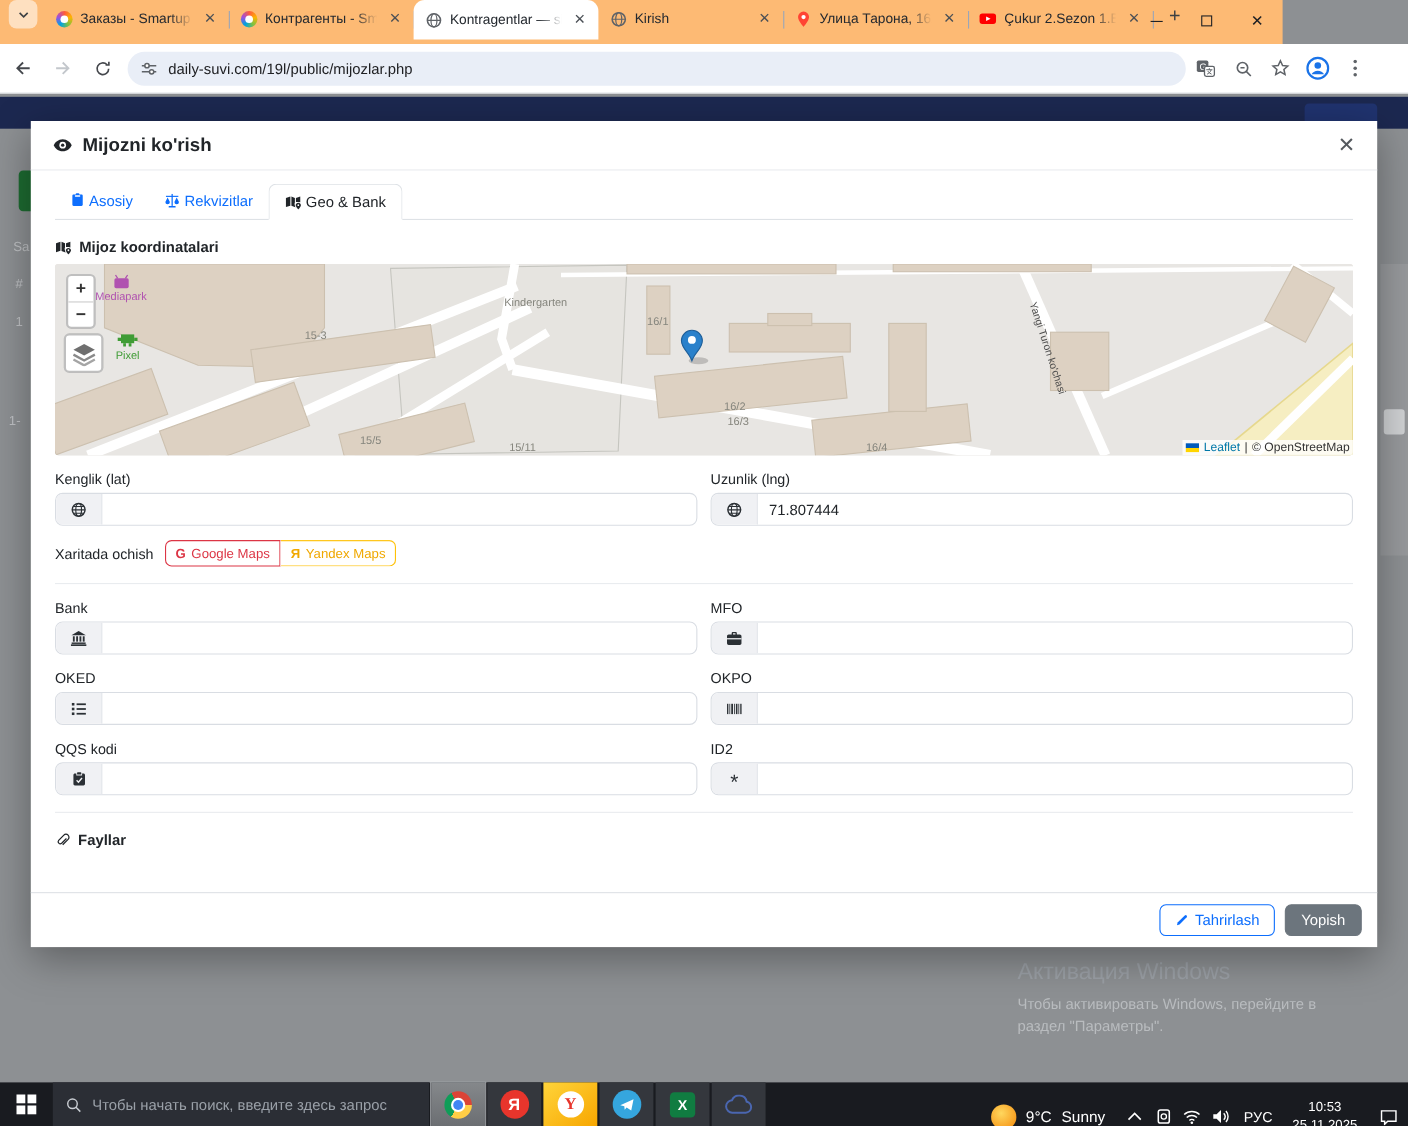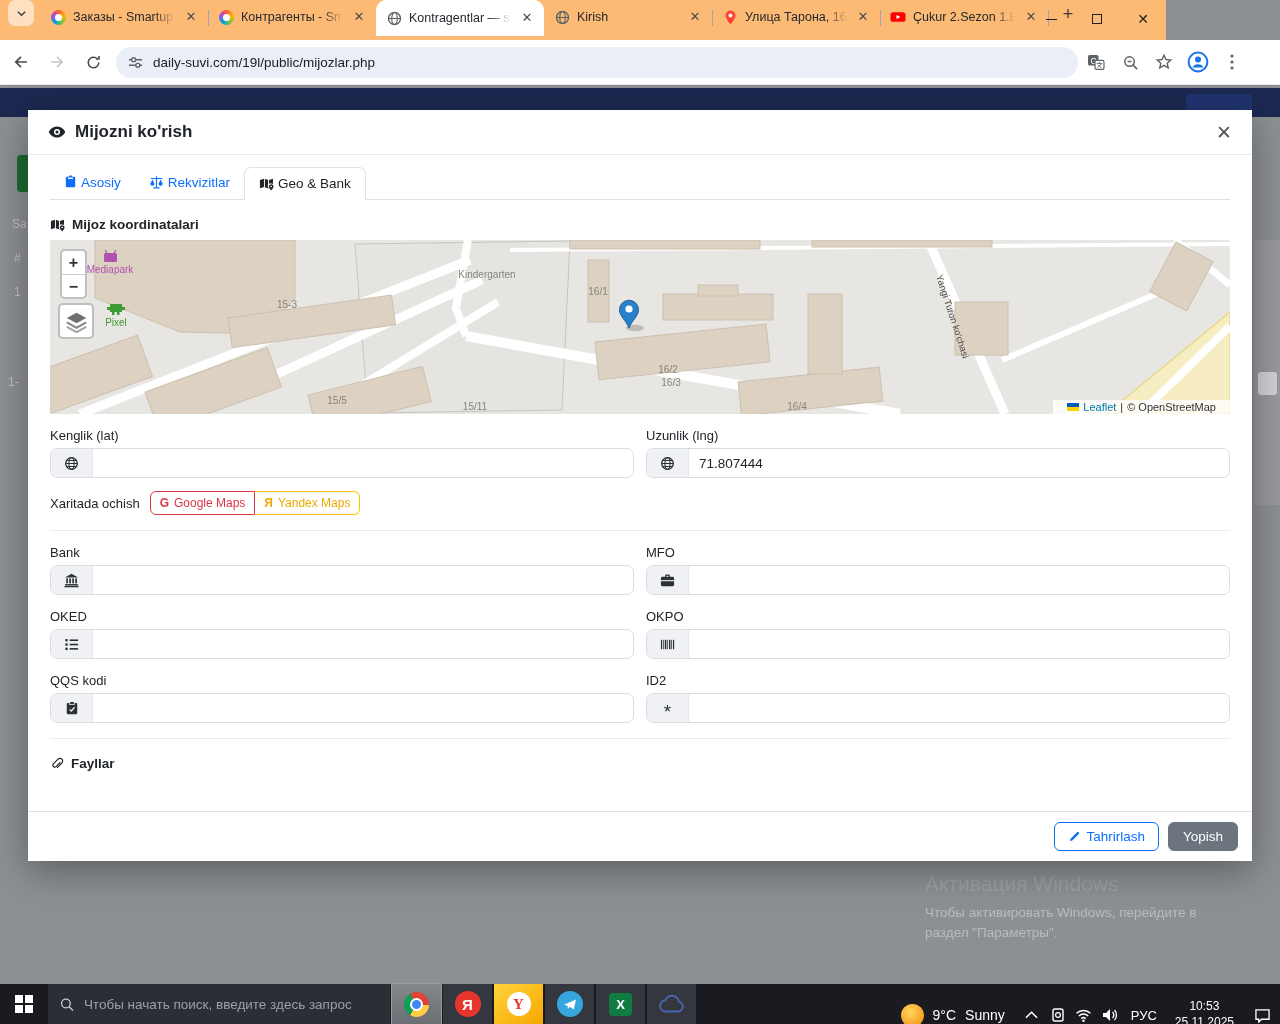--- a/index.html
+++ b/index.html
@@ -52,21 +52,21 @@
   .nav .ntab { display:flex; align-items:flex-start; gap:4px; padding:8px 14px; font-size:13.5px; color:#0d6efd; margin-bottom:-1px; }
   .nav .ntab.active { color:#212529; font-weight:500; background:#fff; border:1px solid #dee2e6; border-bottom-color:#fff; border-radius:7px 7px 0 0; }
 
   .sect-title { display:flex; align-items:center; gap:7px; font-size:13.5px; font-weight:700; color:#212529; margin:17px 0 8px 0; }
 
   .map { position:relative; width:1180px; height:174px; background:#e8e6e3; overflow:hidden; border-radius:3px; }
   .mapzoom { position:absolute; left:10px; top:9px; width:27px; background:#fff; border:2px solid rgba(0,0,0,.25); border-radius:5px; overflow:hidden; }
   .mz-btn { height:23px; line-height:23px; text-align:center; font-size:16px; font-weight:700; color:#333; }
   .mz-btn + .mz-btn { border-top:1px solid #ccc; }
   .maplayers { position:absolute; left:8px; top:63px; width:36px; height:36px; background:#fff; border:2px solid rgba(0,0,0,.25); border-radius:5px; display:flex; align-items:center; justify-content:center; }
-  .attrib { position:absolute; right:0; bottom:0; background:rgba(255,255,255,.78); font-size:11px; color:#333; padding:1px 14px; display:flex; align-items:center; gap:4px; }
+  .attrib { position:absolute; right:0; bottom:0; background:rgba(255,255,255,.78); font-size:11px; color:#333; padding:1px 3px; display:flex; align-items:center; gap:4px; }
   .attrib a { color:#0078a8; text-decoration:none; }
   .flagua { width:12px; height:8px; display:inline-block; background:linear-gradient(#005bbb 50%, #ffd500 50%); }
 
   .grid2 { display:grid; grid-template-columns:1fr 1fr; column-gap:12px; row-gap:14px; margin-top:14px; }
   .fg label { display:block; font-size:13px; color:#212529; margin-bottom:5px; }
   .ig { display:flex; height:30px; border:1px solid #d9dde3; border-radius:7px; overflow:hidden; background:#fff; }
   .ig .pre { width:42px; background:#f0f1f4; border-right:1px solid #e4e7eb; display:flex; align-items:center; justify-content:center; color:#2b3035; flex:0 0 42px; }
   .ig input { flex:1; border:0; outline:none; padding:0 10px; font-size:13.5px; color:#212529; background:transparent; }
 
   .maps-row { display:flex; align-items:center; gap:10px; margin-top:13px; font-size:13px; color:#212529; }

